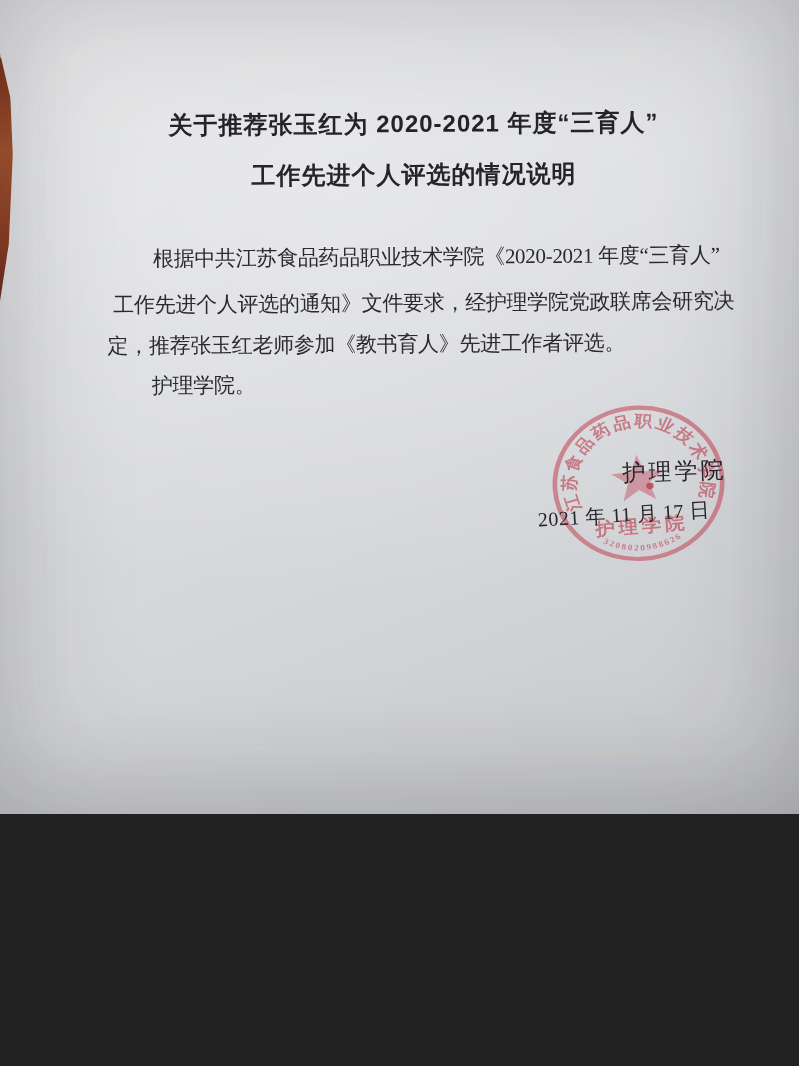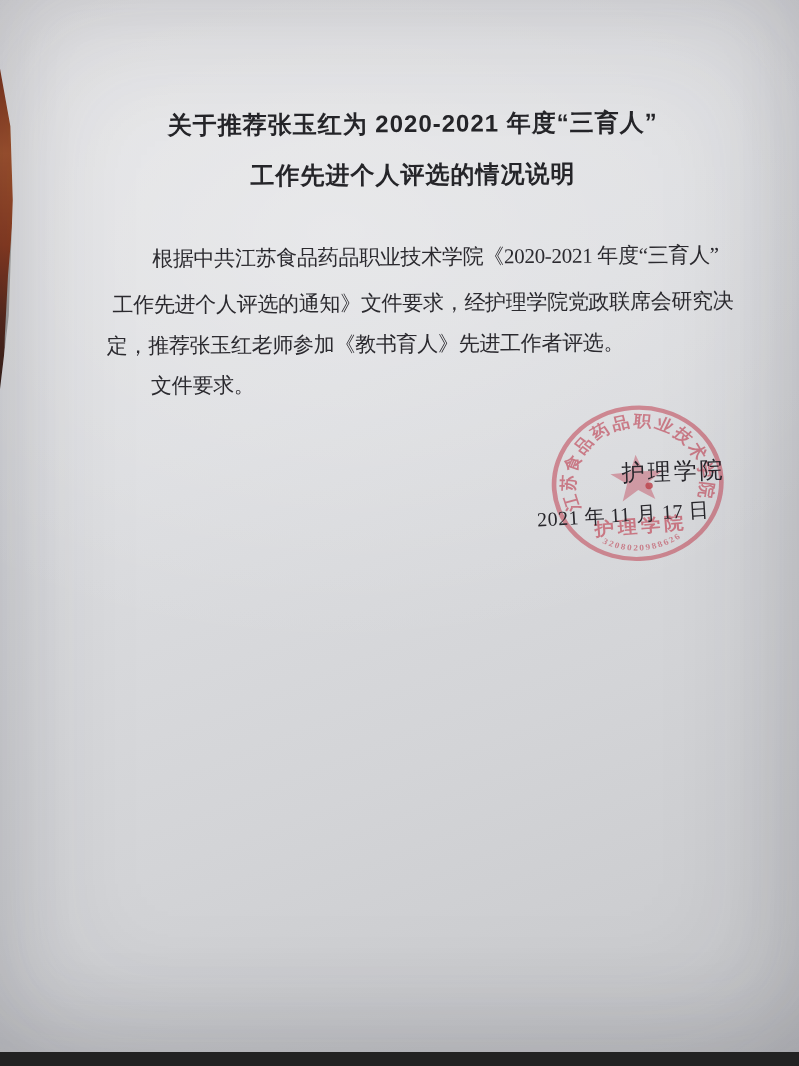--- a/index.html
+++ b/index.html
@@ -1,18 +1,18 @@
 <!DOCTYPE html>
 <html><head>
 <meta charset="utf-8">
 <style>
   html,body{margin:0;padding:0;background:#222;}
   .photo{
     position:relative;
-    width:799px;height:1052px;
+    width:799px;height:814px;
     overflow:hidden;
     background:#a3a3a3;
     font-family:"Liberation Serif","DejaVu Serif",serif;
   }
   
   .backdrop-wedge{
     position:absolute;left:0;top:58px;width:16px;height:340px;
     background:linear-gradient(180deg,#7c2f17 0%,#a2522c 28%,#8a3a1f 55%,#55261a 78%,#2e1c16 100%);
     clip-path:polygon(0% 0%,30% 0%,62% 10%,100% 26%,82% 46%,50% 64%,30% 82%,22% 100%,0% 100%);
     z-index:1;
@@ -77,21 +77,21 @@
   <div class="sheet"></div>
 
   <div class="content">
 
     <div class="title-line title-1">关于推荐张玉红为 2020-2021 年度“三育人”</div>
     <div class="title-line title-2">工作先进个人评选的情况说明</div>
 
     <div class="body-line bl-0">根据中共江苏食品药品职业技术学院《2020-2021 年度“三育人”</div>
     <div class="body-line bl-1">工作先进个人评选的通知》文件要求，经护理学院党政联席会研究决</div>
     <div class="body-line bl-2">定，推荐张玉红老师参加《教书育人》先进工作者评选。</div>
-    <div class="body-line bl-3">文件要求。</div>
+    <div class="body-line bl-3">护理学院。</div>
 
     <div class="signature">护理学院</div>
     <div class="date">2021 年 11 月 17 日</div>
 
     <svg class="stamp" viewBox="0 0 200 200" preserveAspectRatio="none" aria-hidden="true">
       <defs>
         <path id="arcTop" d="M 36.1,123.3 A 68,68 0 1 1 163.9,123.3"></path>
         <path id="arcBottom" d="M 30.7,140 A 80,80 0 0 0 169.3,140"></path>
       </defs>
 

